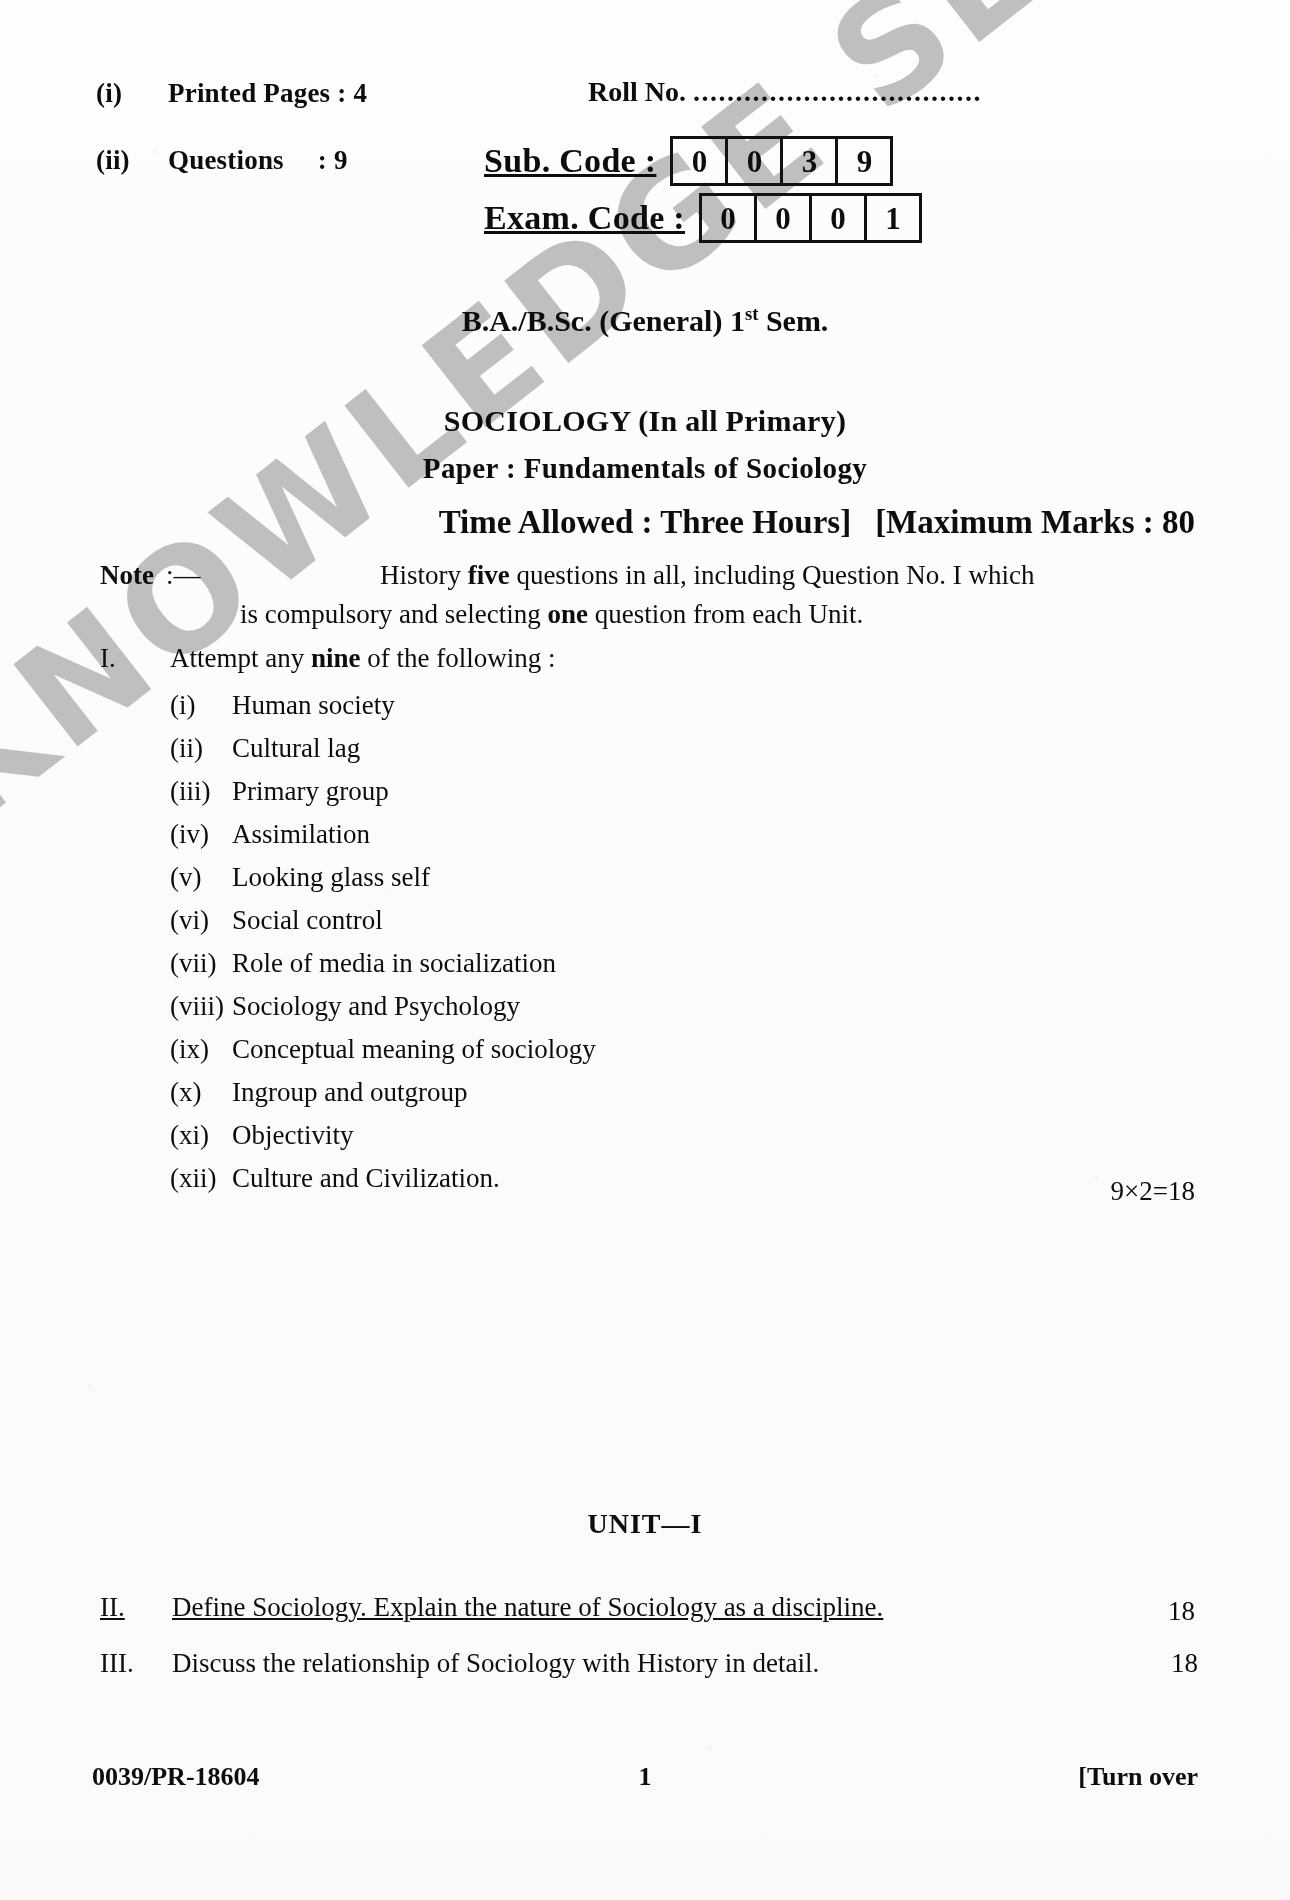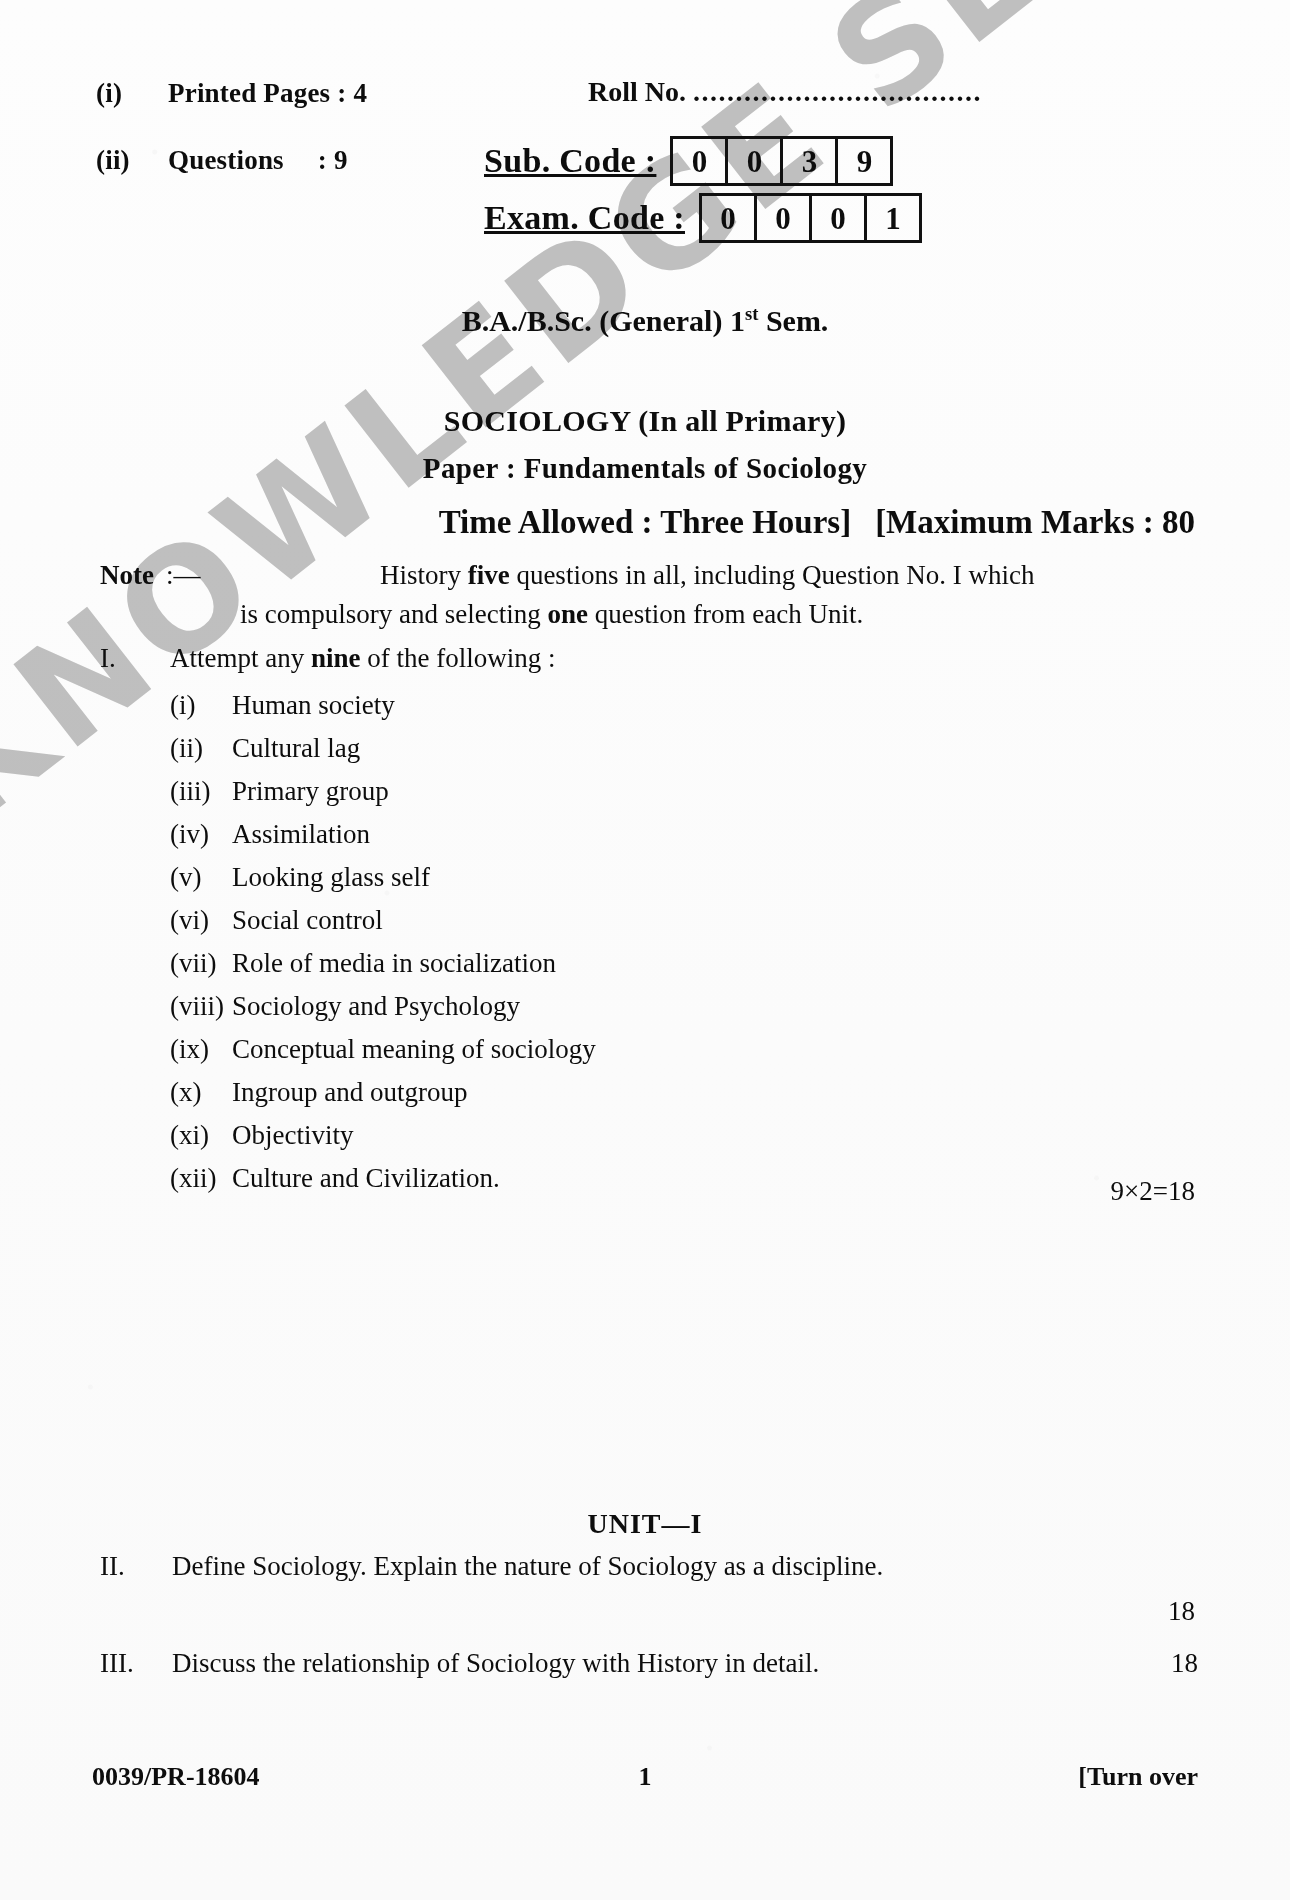--- a/index.html
+++ b/index.html
@@ -212,21 +212,21 @@
   
   .unit-q {
     position: absolute;
     left: 100px;
     right: 92px;
     font-size: 27px;
   }
   .unit-q .row { display: flex; align-items: baseline; }
   .unit-q .qnum { width: 72px; flex: none; }
   .unit-q .qtext { flex: 1; }
-  .q2 { top: 1551px; }
+  .q2 { top: 1592px; text-decoration: underline; }
   .q2-marks {
     position: absolute;
     top: 1596px;
     right: 95px;
     font-size: 27px;
   }
   .q3 { top: 1648px; }
   .q3 .qmark { flex: none; padding-left: 16px; }
 
   

